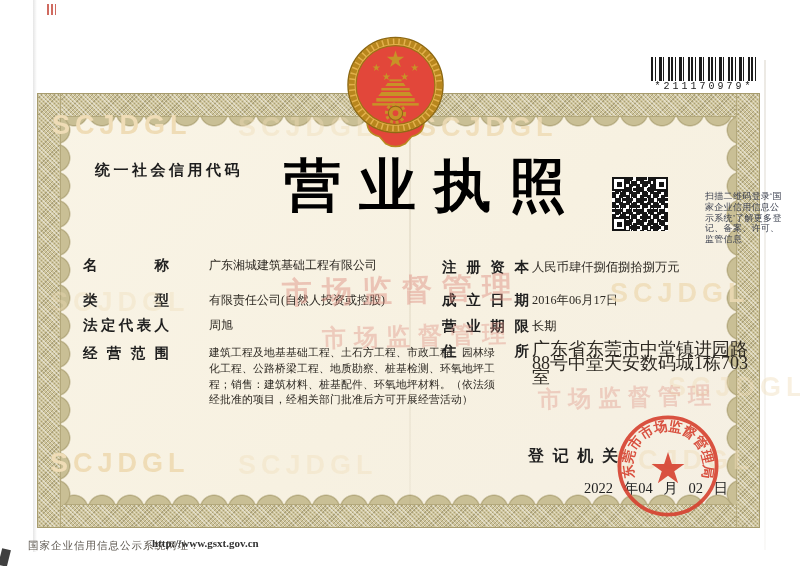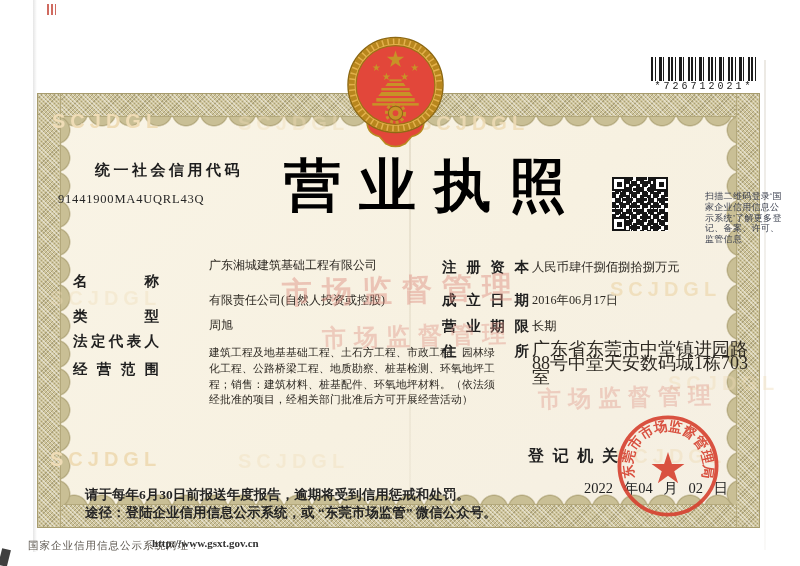--- a/index.html
+++ b/index.html
@@ -31,21 +31,21 @@
   .sc-bottom{left:22px;right:22px;bottom:23px;height:12px;
     background:radial-gradient(circle at 14px 17px,#c9bf95 12.5px,#b2a77b 13.5px,rgba(201,191,149,0) 15px);
     background-size:28px 12px;background-repeat:repeat-x;}
   .sc-left{top:22px;bottom:22px;left:23px;width:12px;
     background:radial-gradient(circle at -5px 14px,#c9bf95 12.5px,#b2a77b 13.5px,rgba(201,191,149,0) 15px);
     background-size:12px 28px;background-repeat:repeat-y;}
   .sc-right{top:22px;bottom:22px;right:23px;width:12px;
     background:radial-gradient(circle at 17px 14px,#c9bf95 12.5px,#b2a77b 13.5px,rgba(201,191,149,0) 15px);
     background-size:12px 28px;background-repeat:repeat-y;}
   
-  .wm{position:absolute;font-weight:bold;font-size:20px;letter-spacing:5px;color:#efdcb6;z-index:1;white-space:nowrap;}
+  .wm{position:absolute;font-weight:bold;font-size:27px;letter-spacing:5px;color:#efdcb6;z-index:1;white-space:nowrap;}
   .rwm{position:absolute;color:#dd8d80;font-weight:bold;white-space:nowrap;z-index:1;
        font-family:"Liberation Serif","DejaVu Serif",serif;transform:rotate(-1.5deg);}
   
   .txt{position:absolute;z-index:2;}
   .serif{font-family:"Liberation Serif","DejaVu Serif",serif;}
   .code-label{left:95px;top:161px;font-size:15px;font-weight:bold;letter-spacing:3.5px;color:#1e1e1e;}
   .code-value{left:58px;top:192px;font-size:12.5px;letter-spacing:.8px;color:#262626;}
   .title{left:255px;top:148px;width:340px;text-align:center;font-size:57px;font-weight:bold;
          letter-spacing:18px;text-indent:18px;color:#000000;}
   .barcode{position:absolute;left:651px;top:57px;width:105px;height:24px;z-index:2;
@@ -58,21 +58,21 @@
   .qr{position:absolute;left:612px;top:177px;width:56px;height:54px;z-index:2;
     background:
       repeating-conic-gradient(#161616 0% 25%,transparent 0% 50%) 0 0/7px 7px,
       repeating-conic-gradient(#161616 0% 25%,transparent 0% 50%) 3px 4px/11px 11px,#fff;}
   .qr .f{position:absolute;width:14px;height:14px;border:2.5px solid #141414;background:#fff;box-sizing:border-box;}
   .qr .f::after{content:"";position:absolute;inset:2.5px;background:#141414;}
   .f-tl{left:0;top:0;} .f-tr{right:0;top:0;} .f-bl{left:0;bottom:0;}
   .qr-caption{left:673px;top:191px;width:78px;font-size:9px;line-height:10.8px;color:#3c4150;letter-spacing:.3px;margin-left:32px;}
   .flabel{display:inline-block;text-align:justify;text-align-last:justify;font-weight:bold;
           font-size:14.5px;color:#1f1f1f;font-family:"Liberation Serif","DejaVu Serif",serif;}
-  .lab-l{position:absolute;left:73px;width:86px;margin-top:16px;}
+  .lab-l{position:absolute;left:83px;width:86px;}
   .lab-r{position:absolute;left:442px;width:87px;}
   .fval{position:absolute;font-family:"Liberation Serif","DejaVu Serif",serif;color:#2c2822;}
   .val-l{left:165px;font-size:12px;margin-left:44px;}
   .val-r{left:532px;font-size:12.3px;}
   .scope{width:287px;font-size:10.8px;line-height:15.8px;letter-spacing:.2px;}
   .addr{width:233px;font-size:18px;line-height:14px;}
   .registrar{left:528px;top:446px;width:90px;font-size:16px;}
   .issue-date{left:584px;top:479px;font-size:14.5px;color:#222;word-spacing:7px;}
   .notice{left:85px;top:486px;width:520px;font-size:13.5px;line-height:17.5px;font-weight:bold;color:#242424;}
   .footer-left{left:28px;top:539px;font-size:10.5px;color:#5c564e;letter-spacing:1px;}
@@ -146,31 +146,30 @@
       <rect x="36" y="53" width="28" height="2.5"></rect>
       <path d="M40 51 L60 51 L58 48 L42 48 Z"></path>
       <rect x="44" y="44.5" width="12" height="2"></rect>
     </g>
     <circle cx="50" cy="78" r="9" fill="none" stroke="#c89227" stroke-width="3" stroke-dasharray="3 2.5"></circle>
     <circle cx="50" cy="78" r="7" fill="#c89227" stroke="#8d6914" stroke-width="1"></circle>
     <circle cx="50" cy="78" r="2.8" fill="#e2473a"></circle>
   </svg>
 
   <div class="barcode"></div>
-  <div class="txt barcode-text">*726712021*</div>
+  <div class="txt barcode-text">*211170979*</div>
 
   <div class="qr">
     <div class="f f-tl"></div>
     <div class="f f-tr"></div>
     <div class="f f-bl"></div>
   </div>
   <div class="txt qr-caption">扫描二维码登录‘国家企业信用信息公示系统’了解更多登记、备案、许可、监管信息</div>
 
   <div class="txt code-label">统一社会信用代码</div>
-  <div class="txt code-value serif">91441900MA4UQRL43Q</div>
   <div class="txt title">营业执照</div>
 
   <div>
     <span class="flabel lab-l" style="top:256px;">名称</span>
     <span class="fval val-l" style="top:257px;">广东湘城建筑基础工程有限公司</span>
   </div>
   <div>
     <span class="flabel lab-l" style="top:291px;">类型</span>
     <span class="fval val-l" style="top:292px;">有限责任公司(自然人投资或控股)</span>
   </div>
@@ -211,21 +210,17 @@
     <g>
       <g transform="translate(50,53) scale(16)">
           <polygon points="0,-1 .225,-.31 .951,-.31 .363,.118 .588,.809 0,.382 -.588,.809 -.363,.118 -.951,-.31 -.225,-.31" fill="#d6402f"></polygon>
         </g>
     </g>
     <text font-size="12.5" fill="#d6402f" font-weight="bold" font-family="Liberation Serif, DejaVu Serif, serif">
       <textPath href="#sealArc" startOffset="50%" text-anchor="middle">东莞市市场监督管理局</textPath>
     </text>
   </svg>
 
-  <div class="txt notice serif">
-    <div>请于每年6月30日前报送年度报告，逾期将受到信用惩戒和处罚。</div>
-    <div>途径：登陆企业信用信息公示系统，或 “东莞市场监管” 微信公众号。</div>
-  </div>
 
   <div class="txt footer-left">国家企业信用信息公示系统网址：</div>
   <div class="txt footer-url serif">http://www.gsxt.gov.cn</div>
 
 </div>
 
 </body></html>

